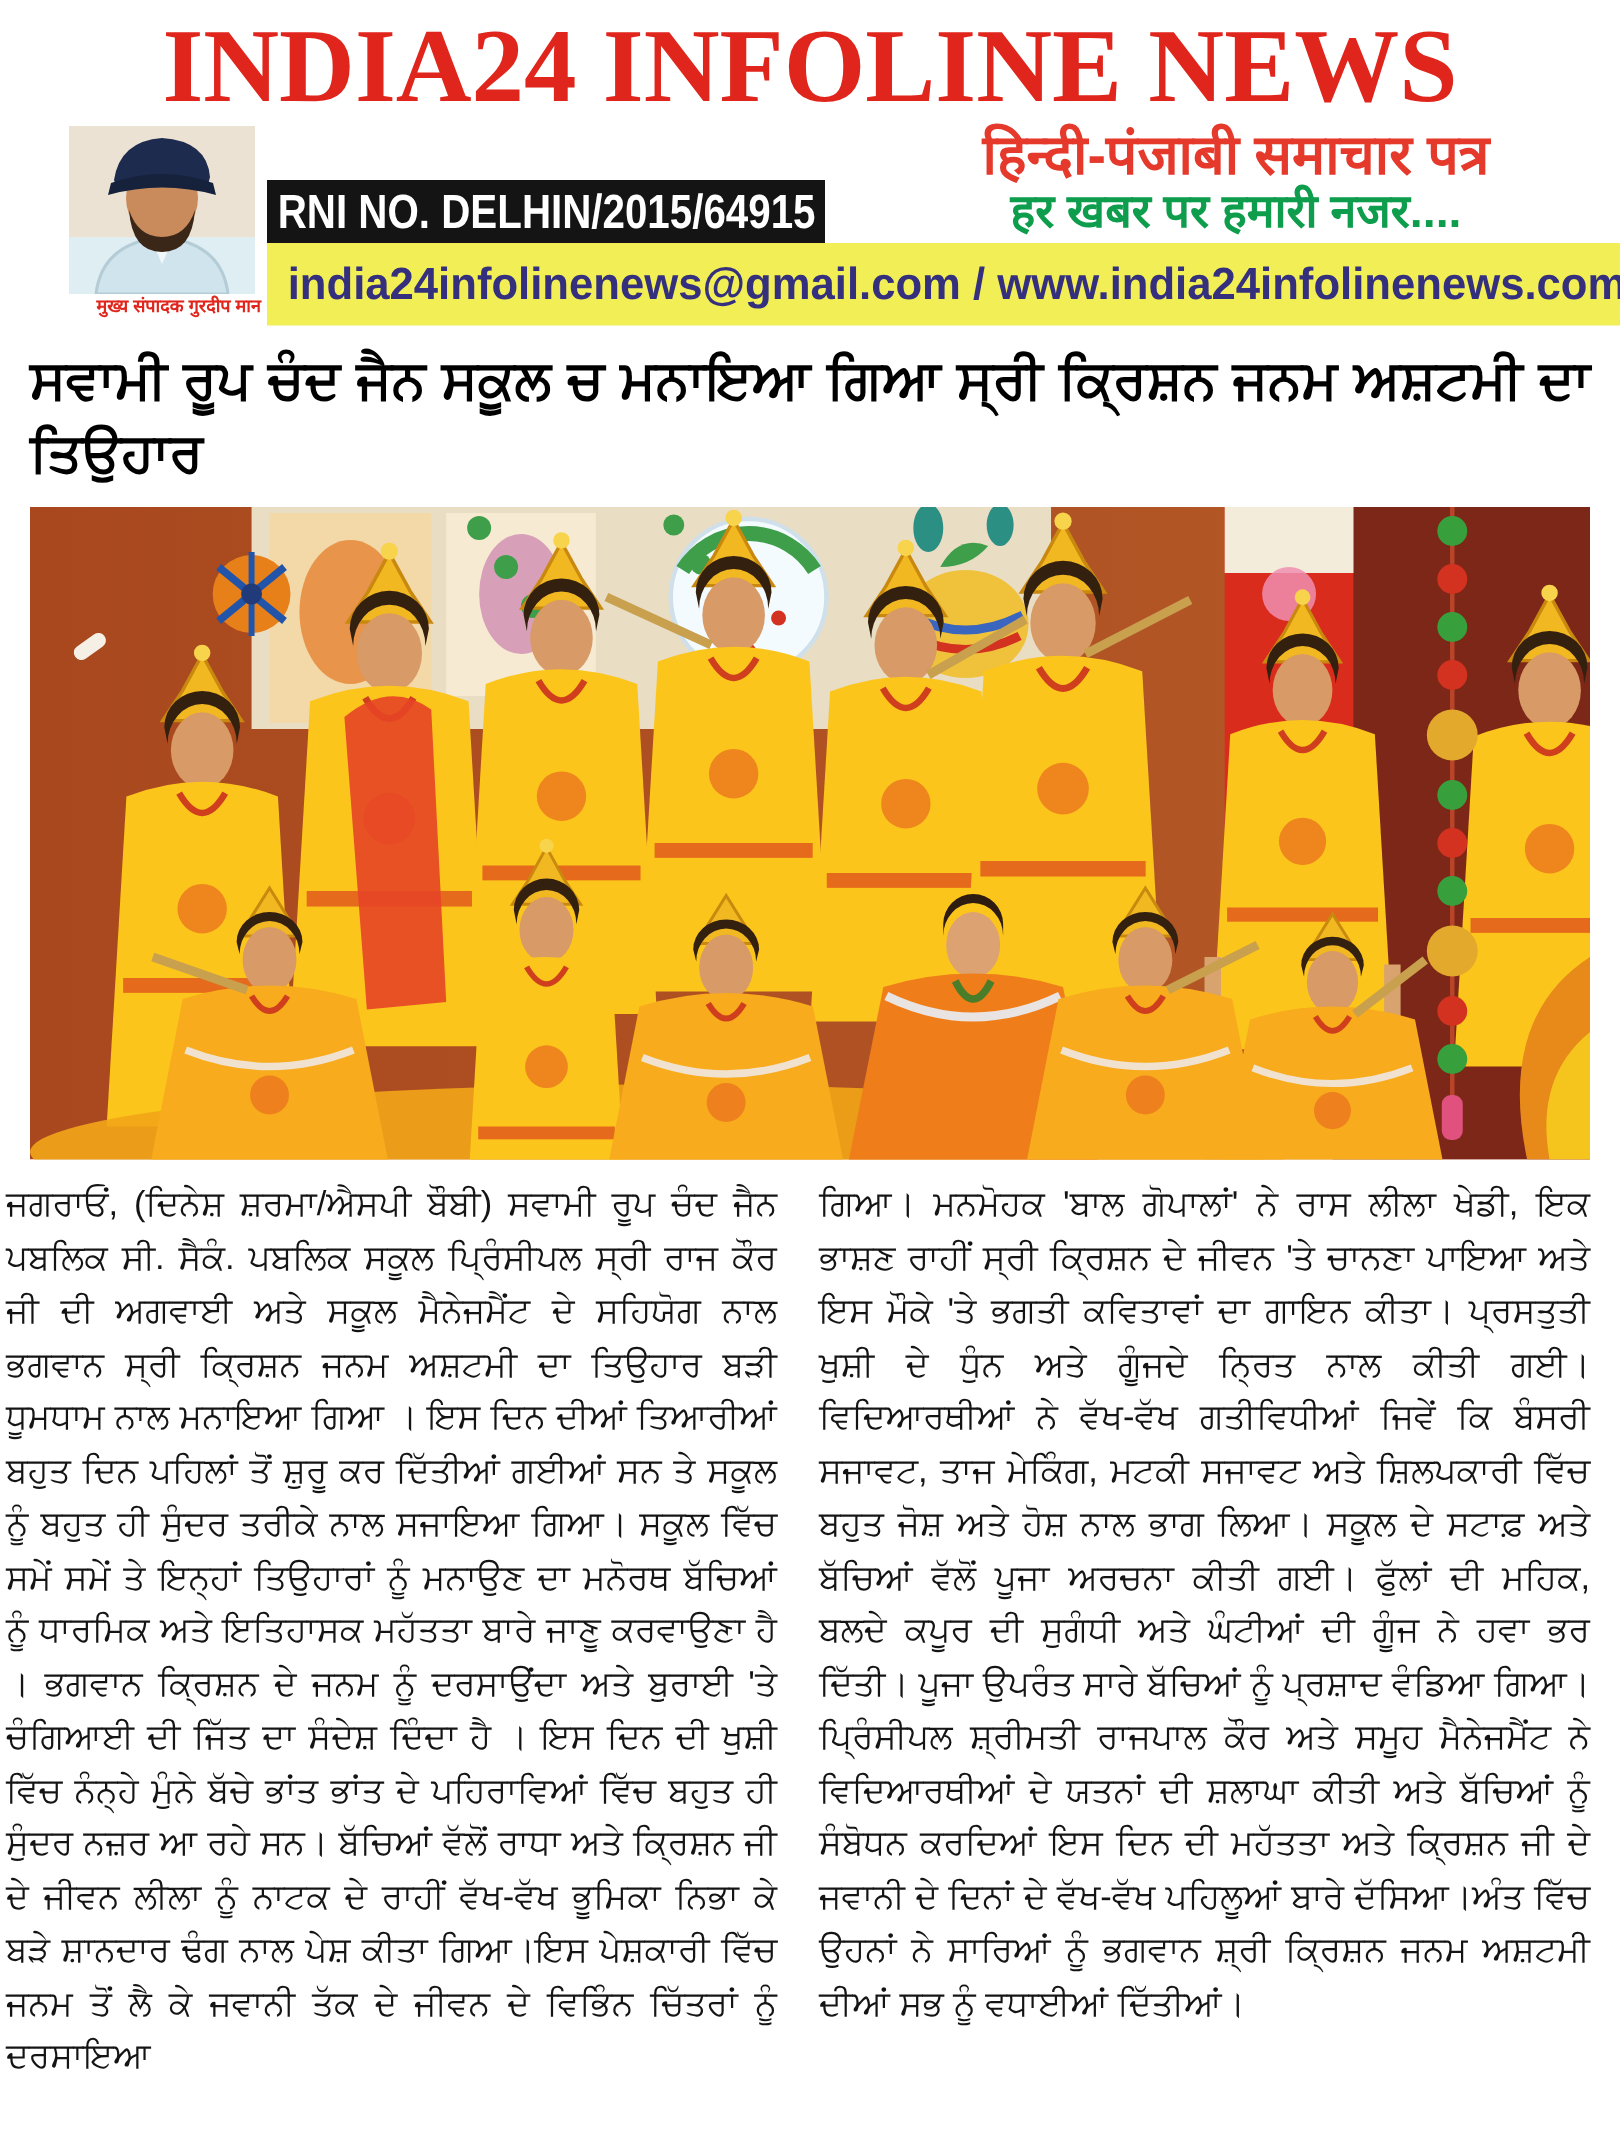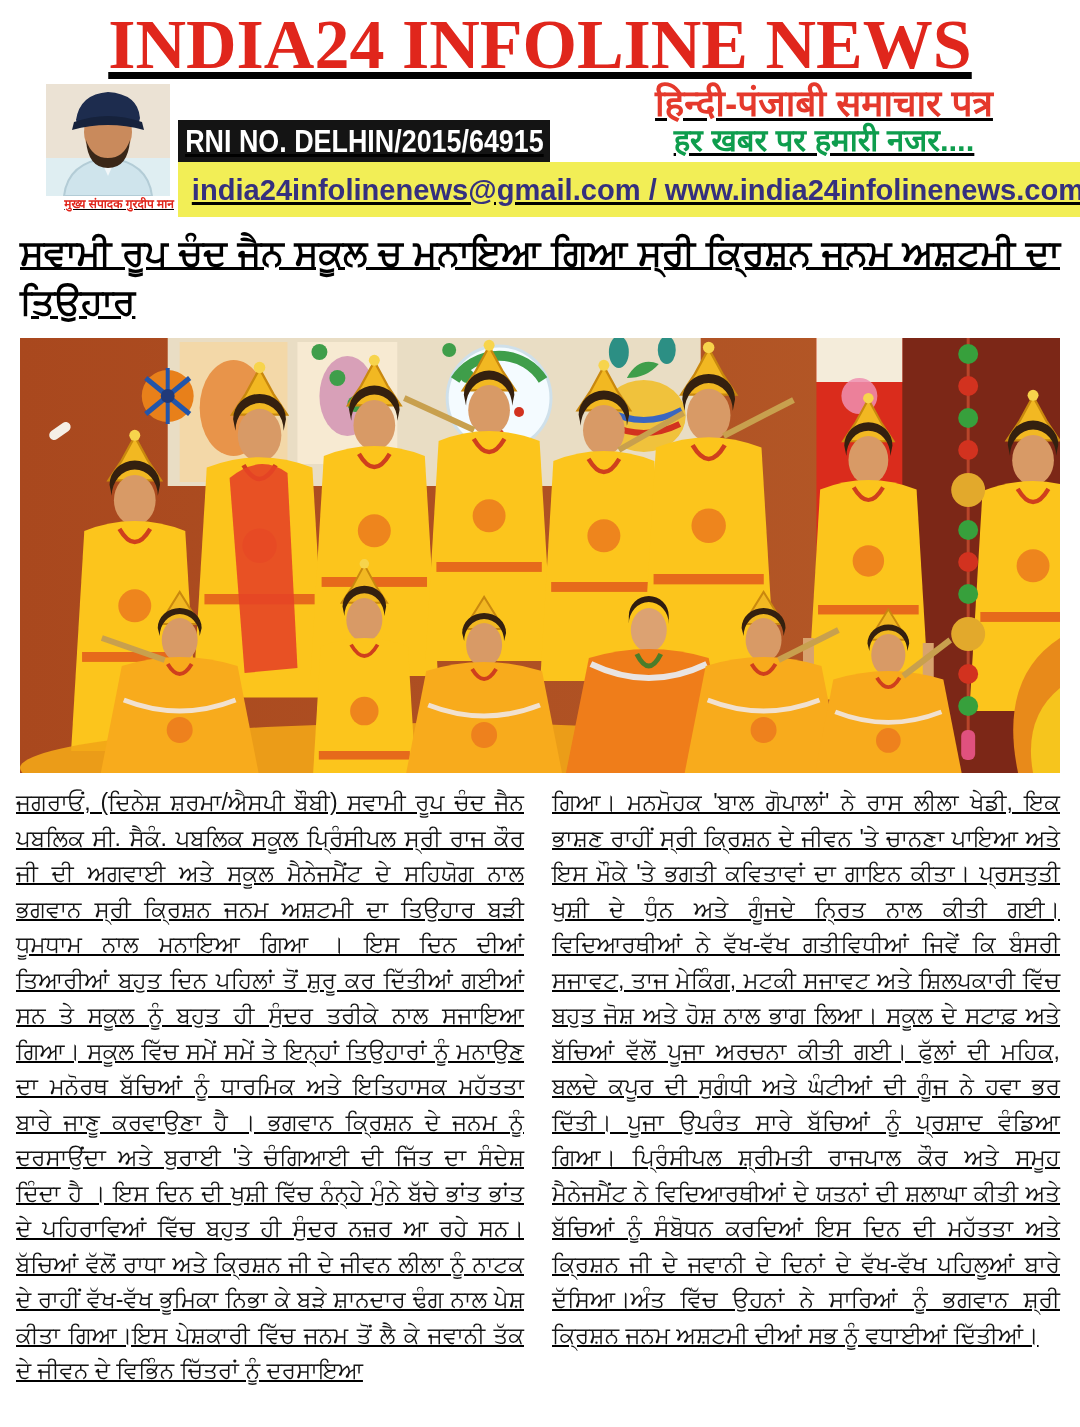--- a/index.html
+++ b/index.html
@@ -1,21 +1,20 @@
 <!DOCTYPE html>
 <html><head>
 <meta charset="utf-8">
 <style>
   * { margin:0; padding:0; box-sizing:border-box; }
   html,body { background:#ffffff; }
   .page {
     position:relative; width:1080px; height:1427px; margin:0 auto;
     background:#ffffff; overflow:hidden;
     font-family:"Liberation Sans","DejaVu Sans",sans-serif;
-    text-decoration:underline;
   }
   
   .mast-title {
     margin-top:10px; text-align:center;
     font-family:"Liberation Serif","DejaVu Serif",serif;
     font-weight:bold; font-size:70px; line-height:1.0;
     color:#e0261c; letter-spacing:0px; white-space:nowrap;
   }
   .mast-row { display:flex; padding:4px 14px 0 46px; }
   .editor-col { width:128px; flex:0 0 128px; }
@@ -49,21 +48,21 @@
   
   .headline {
     margin:12px 20px 12px 20px;
     font-size:36px; font-weight:bold; color:#000;
     line-height:1.35; text-align:justify; text-align-last:justify;
   }
   
   .photo-fig { margin:12px 20px 0 20px; width:1040px; height:435px; }
   .photo-fig svg { display:block; width:1040px; height:435px; }
   
-  .article { display:flex; gap:28px; padding:12px 20px 0 16px; }
+  .article { display:flex; gap:28px; padding:12px 20px 0 4px; }
   .article .col {
     flex:1; color:#141414;
     font-size:23px; line-height:35.5px; text-align:justify;
   }
 </style>
 </head>
 <body>
 
 <div class="page">
 

